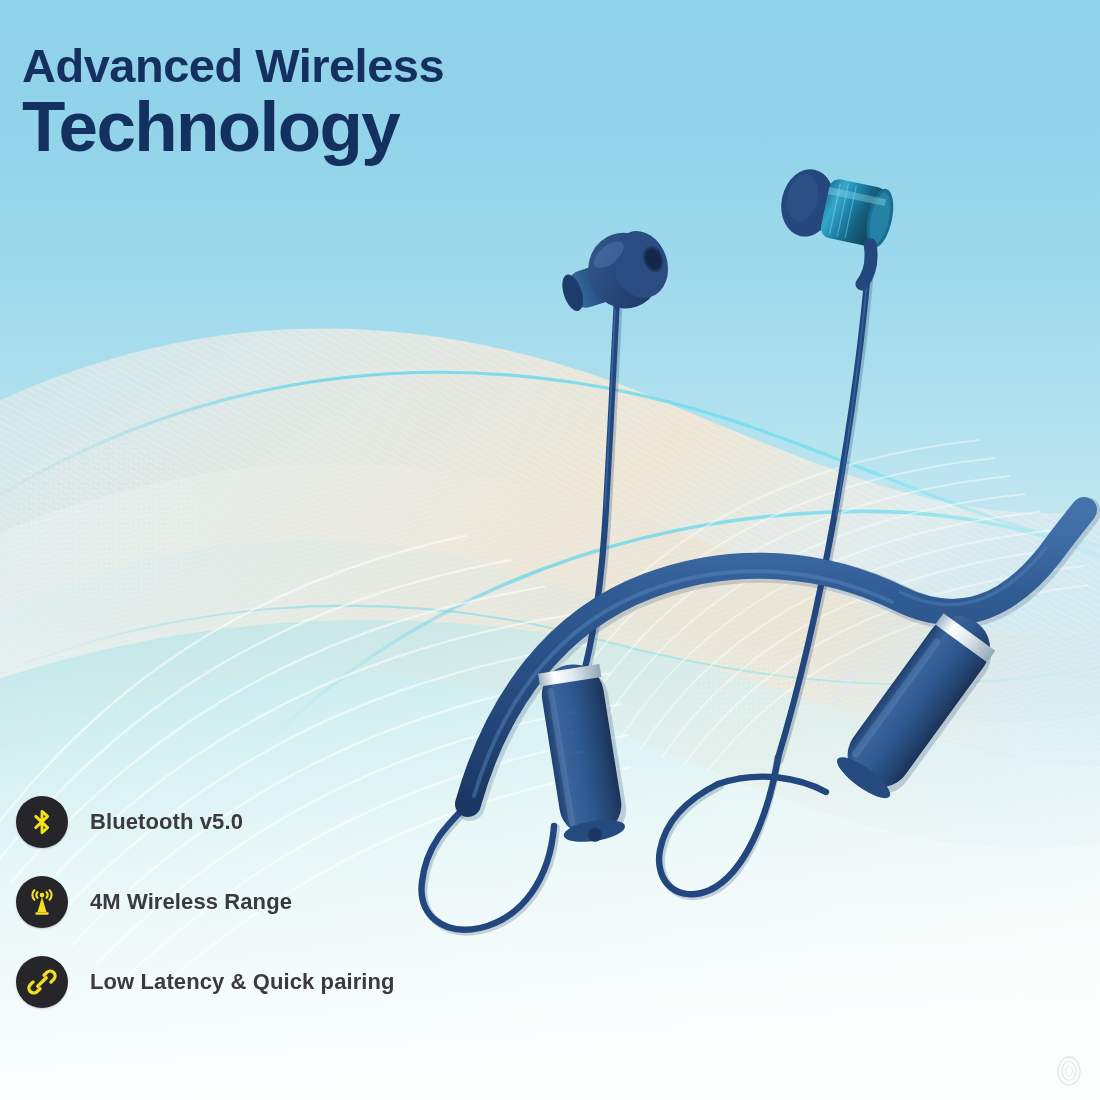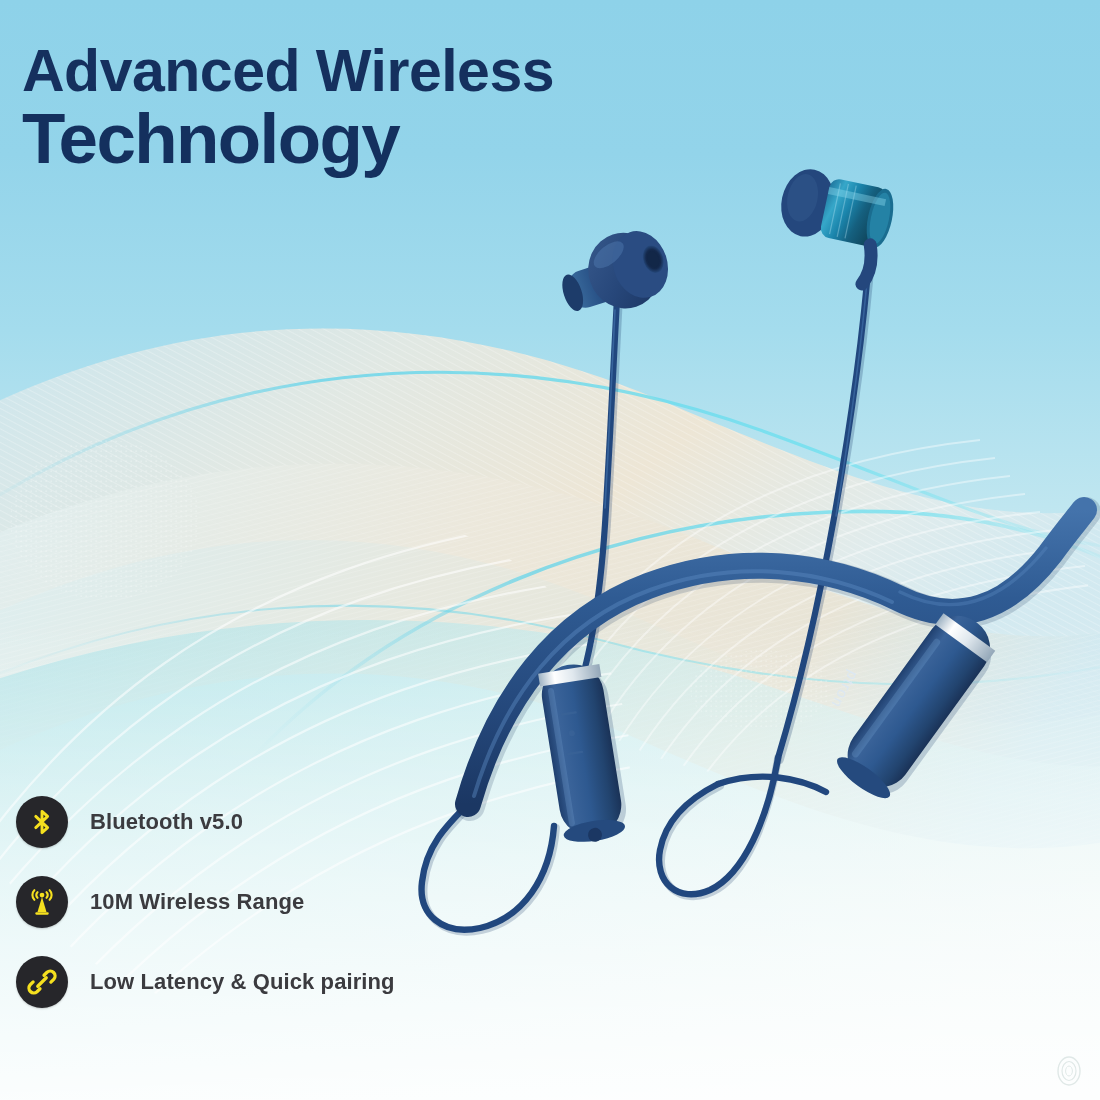--- a/index.html
+++ b/index.html
@@ -34,21 +34,21 @@
   .headline {
     position: absolute;
     left: 22px;
     top: 42px;
     z-index: 40;
     line-height: 1.0;
     color: #15305e;
   }
   .headline .line1 {
     display: block;
-    font-size: 59px;
+    font-size: 47px;
     font-weight: 700;
     letter-spacing: -0.5px;
     color: #15305e;
     white-space: nowrap;
   }
   .headline .line2 {
     display: block;
     font-size: 71px;
     font-weight: 700;
     letter-spacing: -1.6px;
@@ -414,21 +414,21 @@
             <path d="M8.4 4.2 C7.1 5.4 7.1 7.4 8.4 8.6"></path>
             <path d="M5.9 2.6 C3.8 4.6 3.8 8.2 5.9 10.2"></path>
             <path d="M15.6 4.2 C16.9 5.4 16.9 7.4 15.6 8.6"></path>
             <path d="M18.1 2.6 C20.2 4.6 20.2 8.2 18.1 10.2"></path>
           </g>
           <circle cx="12" cy="6.4" r="1.9" fill="#f5e01f"></circle>
           <path d="M12 8 L15.6 20 L8.4 20 Z" fill="#f5e01f"></path>
           <rect x="6.6" y="20.2" width="10.8" height="1.9" rx="0.9" fill="#f5e01f"></rect>
         </svg>
       </span>
-      <span class="feature-text">10M Wireless Range</span>
+      <span class="feature-text">4M Wireless Range</span>
     </div>
 
     <div class="feature-row">
       <span class="feature-badge">
         <svg width="30" height="30" viewBox="0 0 24 24" aria-hidden="true">
           <g fill="none" stroke="#f5e01f" stroke-width="2.6" stroke-linecap="round">
             <path d="M13.6 6.6 L16 4.2 A3.9 3.9 0 0 1 21.5 9.7 L19.1 12.1"></path>
             <path d="M10.4 17.4 L8 19.8 A3.9 3.9 0 0 1 2.5 14.3 L4.9 11.9"></path>
             <path d="M8.6 15.4 L15.4 8.6"></path>
           </g>

